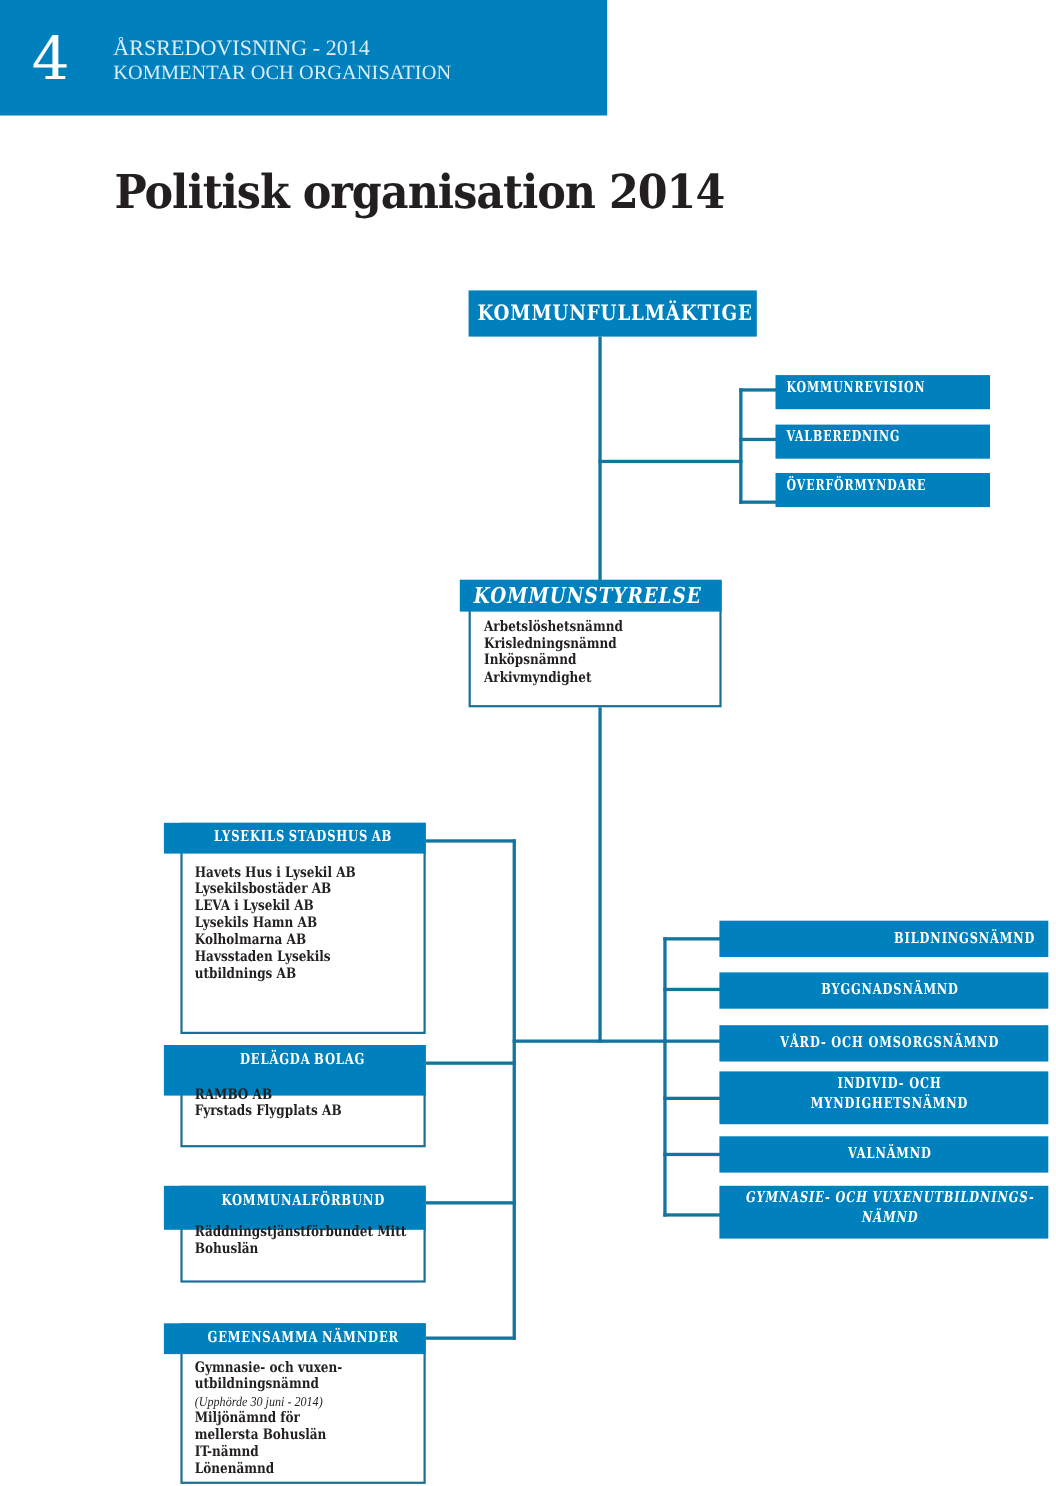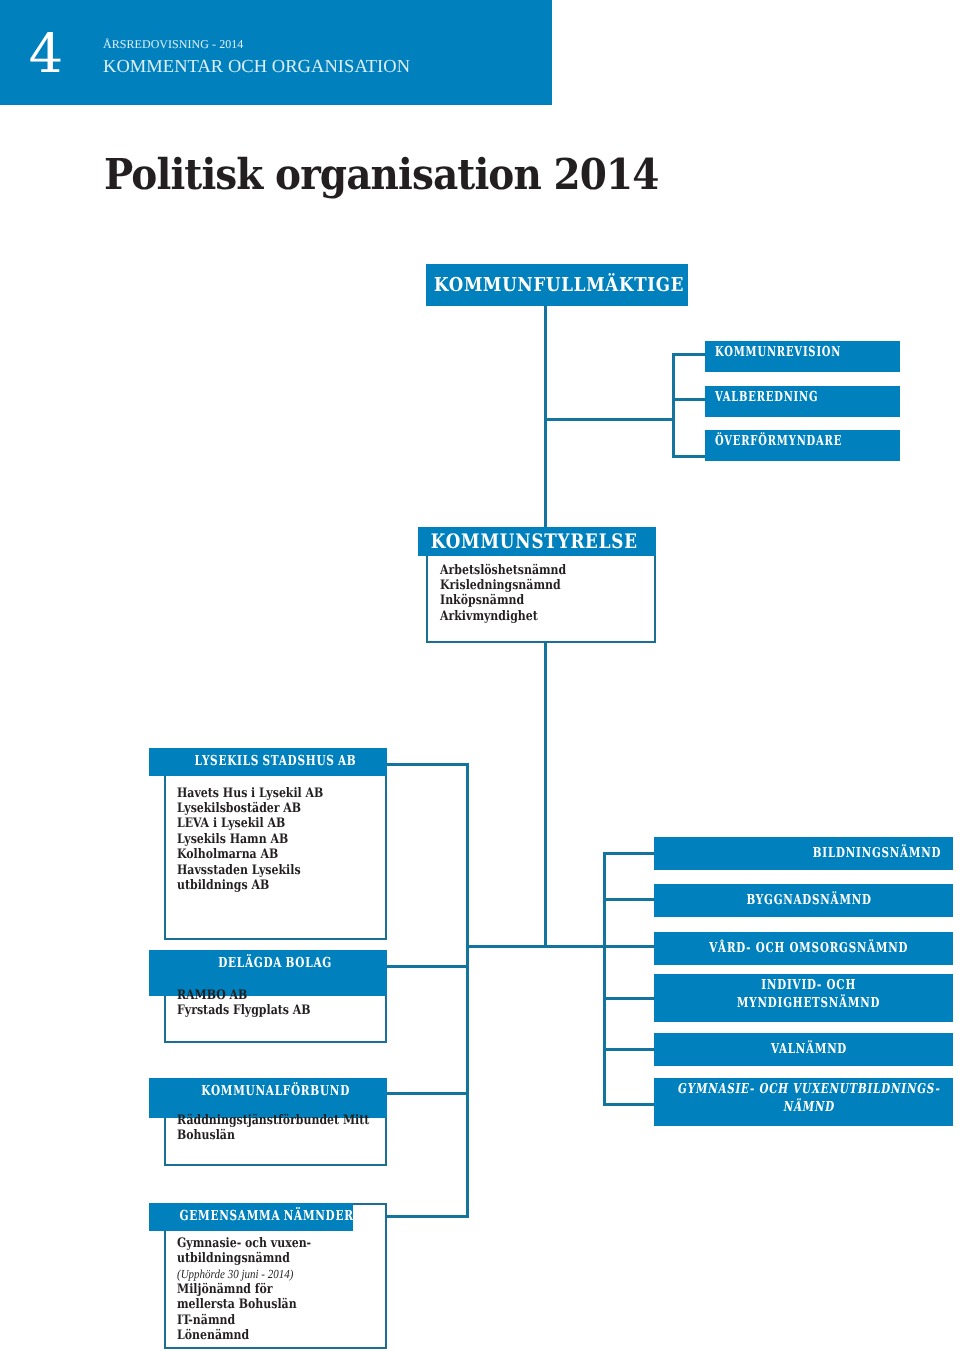--- a/index.html
+++ b/index.html
@@ -7,21 +7,21 @@
   body{width:960px;height:1351px;background:#ffffff;
        font-family:"DejaVu Serif",serif;position:relative;overflow:hidden;
        -webkit-font-smoothing:antialiased;
        text-rendering:geometricPrecision;}
   #page{position:relative;width:960px;height:1351px;background:#fff;}
 
   
   .hdr-bar{position:absolute;left:0;top:0;width:552px;height:105px;background:#0080bc;}
   .hdr-num{position:absolute;left:19px;top:27px;width:54px;text-align:center;
            color:#fff;font-family:"DejaVu Serif",serif;font-weight:400;font-size:54px;line-height:54px;}
-  .hdr-l1{position:absolute;left:103px;top:35px;color:#dceef8;font-size:12px;
+  .hdr-l1{position:absolute;left:103px;top:35px;color:#dceef8;font-size:20px;
           font-variant:small-caps;letter-spacing:0.05px;
           font-family:"Liberation Serif",serif;font-weight:400;white-space:nowrap;line-height:19px;}
   .hdr-l2{position:absolute;left:103px;top:57.5px;color:#dceef8;font-size:18.5px;
           font-variant:small-caps;letter-spacing:0.05px;
           font-family:"Liberation Serif",serif;font-weight:400;white-space:nowrap;line-height:19px;}
 
   .page-title{position:absolute;left:104px;top:152px;color:#231f20;
               font-family:"DejaVu Serif",serif;font-weight:700;font-size:42.5px;line-height:46px;
               letter-spacing:-1.0px;white-space:nowrap;
               transform:scaleX(0.918);transform-origin:0 50%;}
@@ -107,21 +107,21 @@
       <span>KOMMUNREVISION</span>
     </div>
     <div class="bx ov" style="left:705px;top:386px;width:195px;height:31px;">
       <span>VALBEREDNING</span>
     </div>
     <div class="bx ov" style="left:705px;top:430px;width:195px;height:31px;">
       <span>ÖVERFÖRMYNDARE</span>
     </div>
 
     <div class="grp-bd" style="left:426px;top:528px;width:230px;height:115px;"></div>
-    <div class="grp-hd" style="left:418px;top:527px;width:238px;height:29px;padding-right:5px;">
+    <div class="grp-hd" style="left:418px;top:527px;width:238px;height:29px;padding-right:5px;font-style:italic;">
       <span class="hdtx" style="font-size:20px;line-height:29px;letter-spacing:0.9px;transform:scaleX(0.93);">KOMMUNSTYRELSE</span>
     </div>
     <div class="grp-list" style="left:440px;top:562.5px;">
         <p>Arbetslöshetsnämnd</p>
         <p>Krisledningsnämnd</p>
         <p>Inköpsnämnd</p>
         <p>Arkivmyndighet</p>
       </div>
 
     <div class="grp-bd" style="left:164px;top:748px;width:223px;height:192px;"></div>
@@ -150,21 +150,21 @@
     <div class="grp-bd" style="left:164px;top:1078px;width:223px;height:88px;"></div>
     <div class="grp-hd" style="left:149px;top:1078px;width:238px;height:40px;padding-left:15px;">
       <span class="hdtx">KOMMUNALFÖRBUND</span>
     </div>
     <div class="grp-list" style="left:177px;top:1112.5px;">
         <p>Räddningstjänstförbundet Mitt</p>
         <p>Bohuslän</p>
       </div>
 
     <div class="grp-bd" style="left:164px;top:1203px;width:223px;height:146px;"></div>
-    <div class="grp-hd" style="left:149px;top:1203px;width:204px;height:28px;padding-left:15px;">
+    <div class="grp-hd" style="left:149px;top:1203px;width:238px;height:28px;padding-left:15px;">
       <span class="hdtx">GEMENSAMMA NÄMNDER</span>
     </div>
     <div class="grp-list" style="left:177px;top:1236px;">
         <p>Gymnasie- och vuxen-</p>
         <p>utbildningsnämnd</p>
         <p class="it">(Upphörde 30 juni - 2014)</p>
         <p>Miljönämnd för</p>
         <p>mellersta Bohuslän</p>
         <p>IT-nämnd</p>
         <p>Lönenämnd</p>

